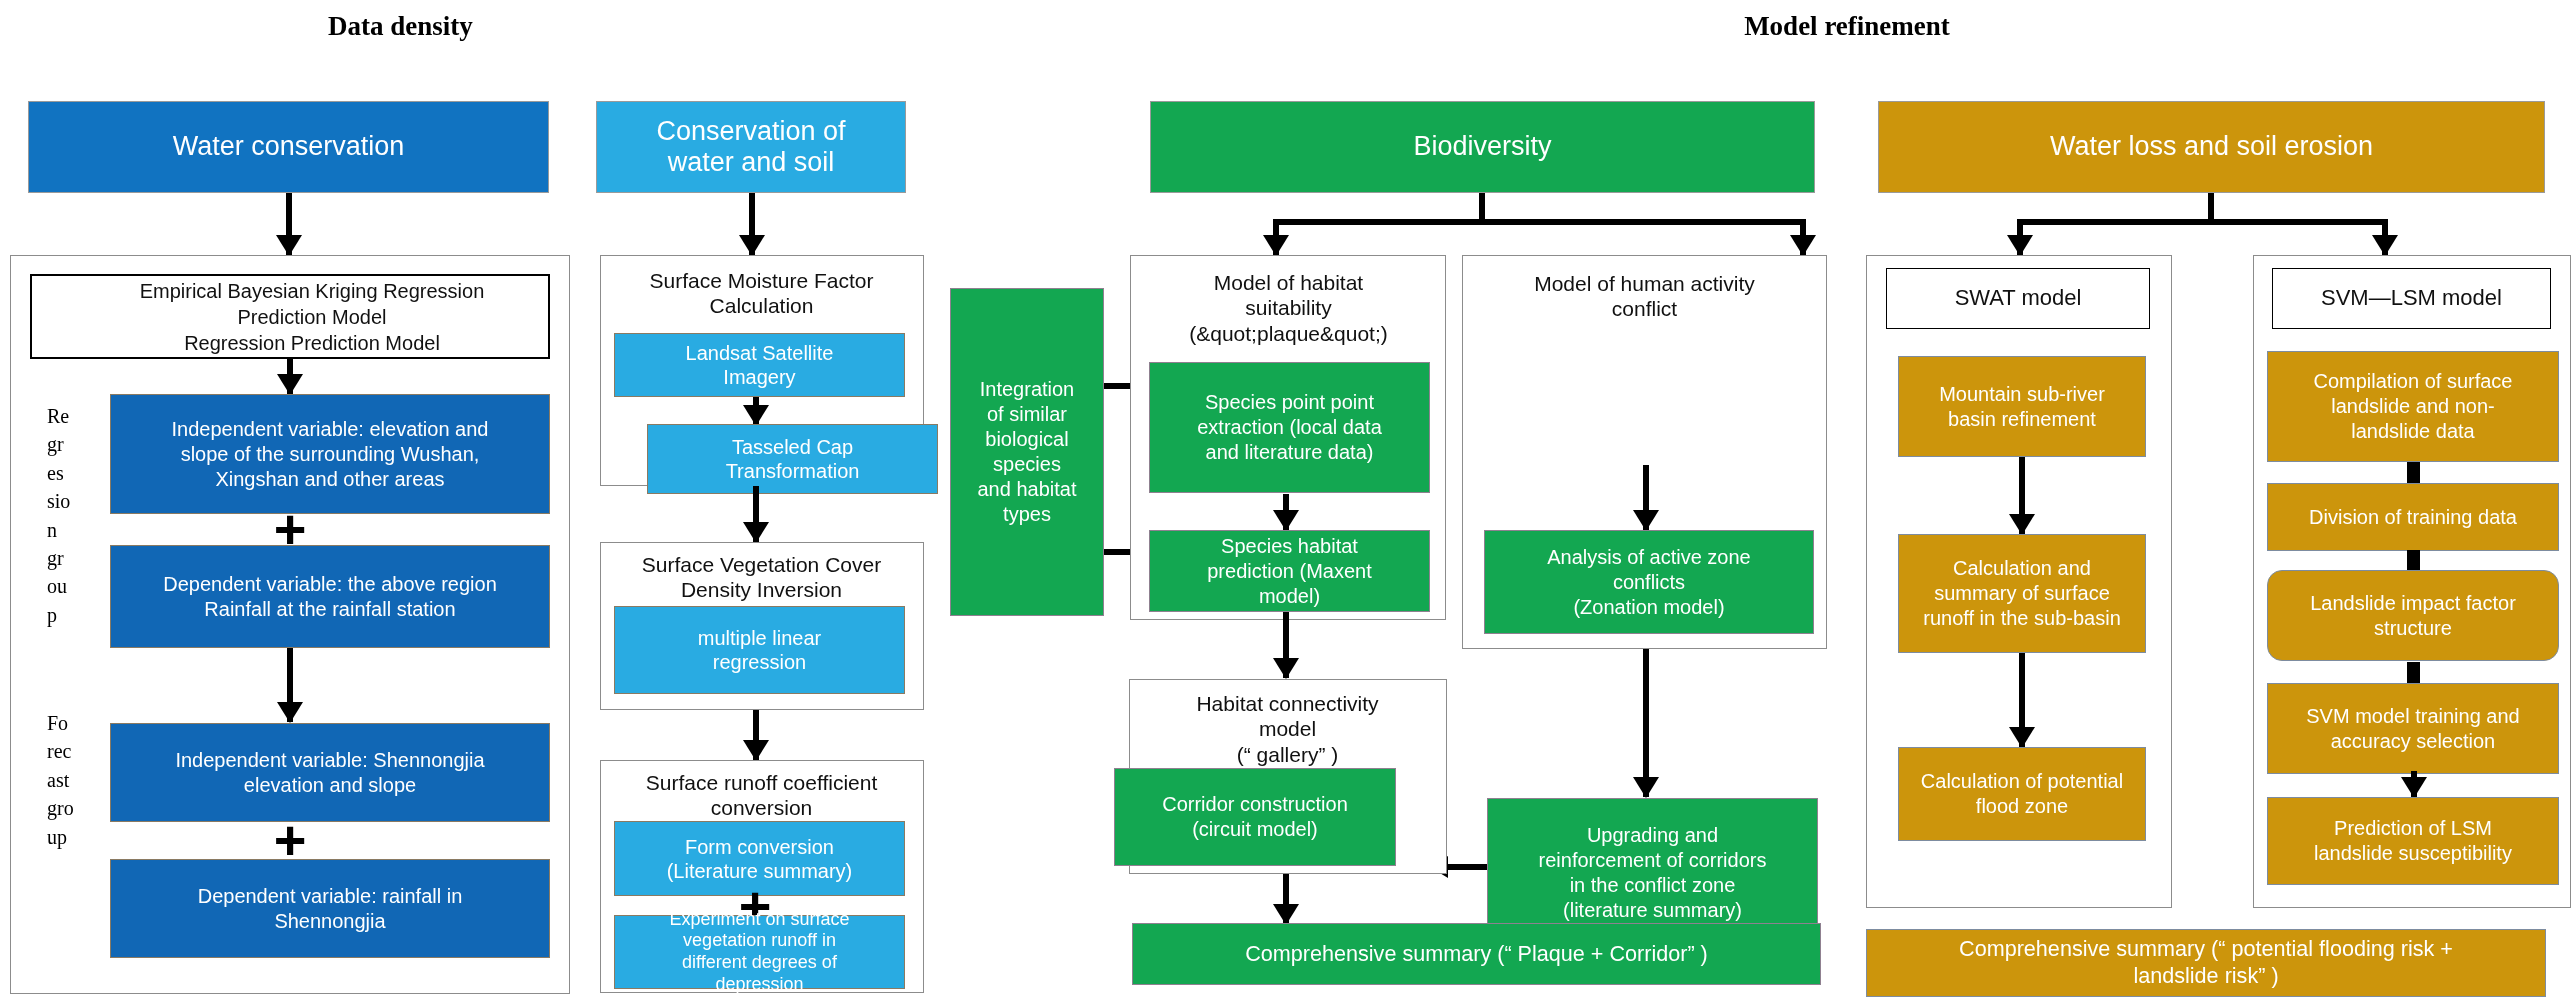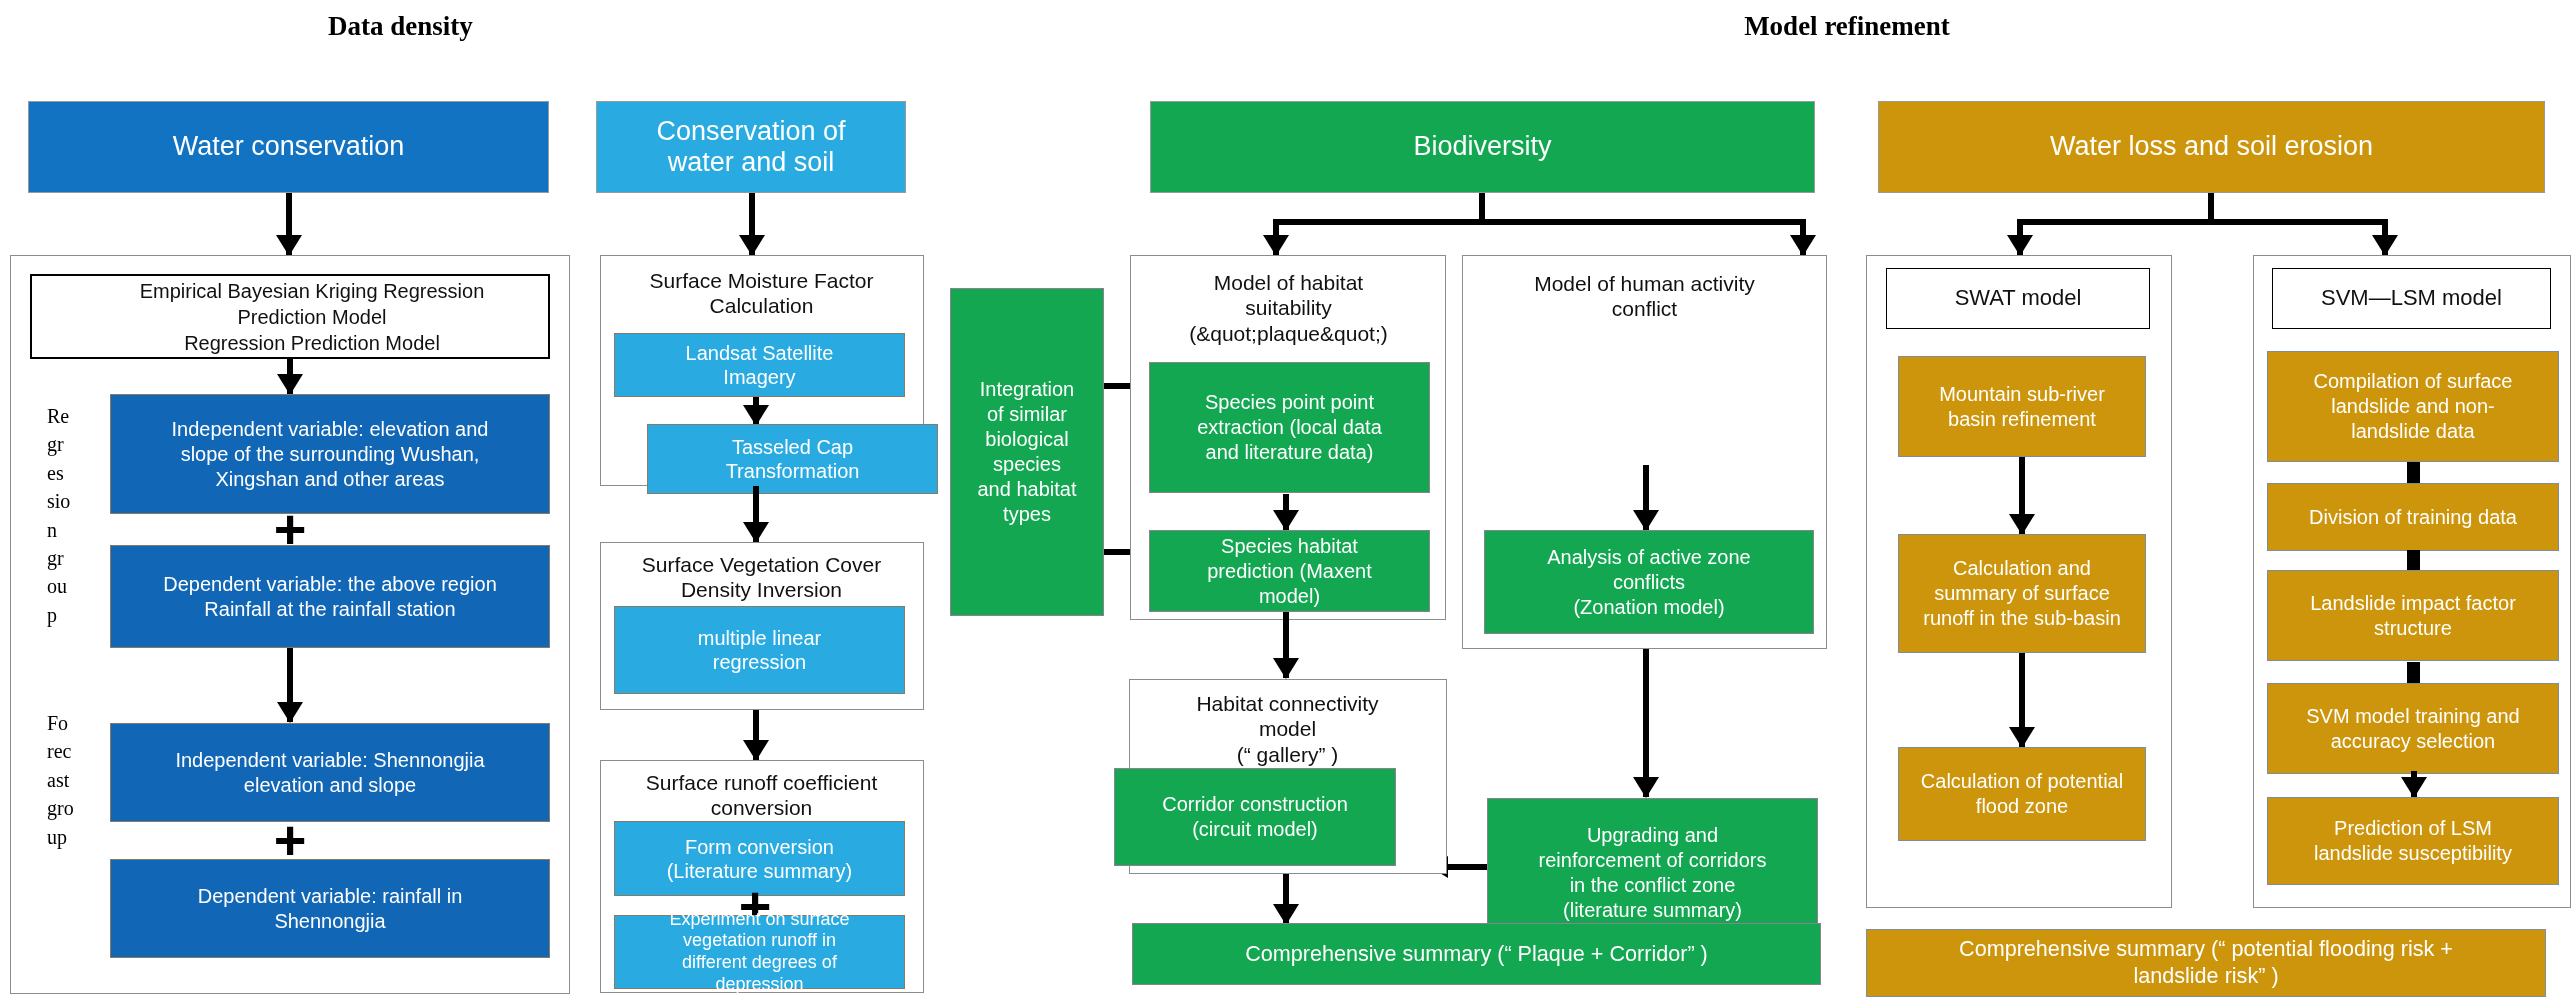--- a/index.html
+++ b/index.html
@@ -189,21 +189,21 @@
 flood zone</div>
 
   <div class="abs outer" style="left:2253px;top:255px;width:318px;height:653px;"></div>
   <div class="abs ctr whitebox" style="left:2272px;top:268px;width:279px;height:61px;border-width:1.8px;font-size:22px;">SVM—LSM model</div>
   <div class="abs ctr gold" style="left:2267px;top:351px;width:292px;height:111px;">Compilation of surface
 landslide and non-
 landslide data</div>
   <div class="abs conn" style="left:2407px;top:462px;height:21px;"></div>
   <div class="abs ctr gold" style="left:2267px;top:483px;width:292px;height:68px;">Division of training data</div>
   <div class="abs conn" style="left:2407px;top:550px;height:20px;"></div>
-  <div class="abs ctr gold" style="left:2267px;top:570px;width:292px;height:91px;">Landslide impact factor
+  <div class="abs ctr gold" style="left:2267px;top:570px;width:292px;height:91px;border-radius:15px;">Landslide impact factor
 structure</div>
   <div class="abs conn" style="left:2407px;top:662px;height:21px;"></div>
   <div class="abs ctr gold" style="left:2267px;top:683px;width:292px;height:91px;">SVM model training and
 accuracy selection</div>
   <div class="abs av" style="left:2411px;top:771px;height:26px;"></div>
   <div class="abs ctr gold" style="left:2267px;top:797px;width:292px;height:88px;">Prediction of LSM
 landslide susceptibility</div>
 
   <div class="abs ctr gold" style="left:1866px;top:929px;width:680px;height:68px;font-size:21.6px;">Comprehensive summary (“ potential flooding risk +
 landslide risk” )</div>

